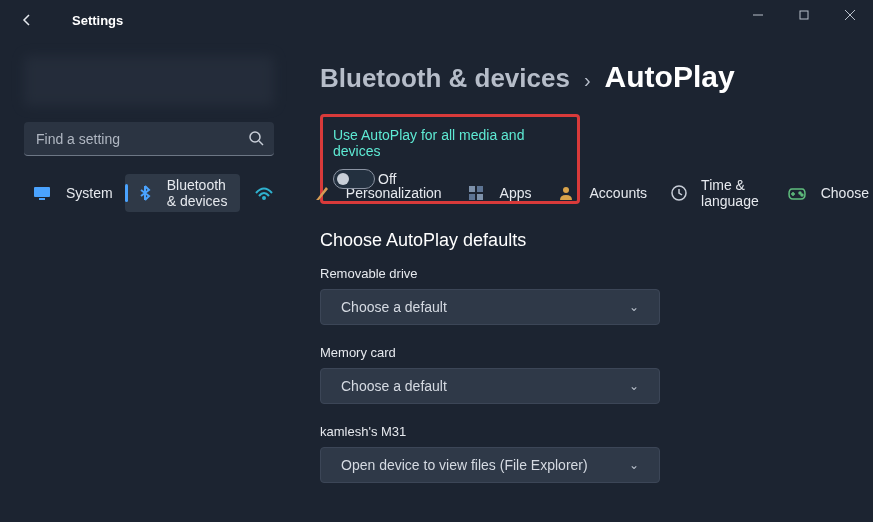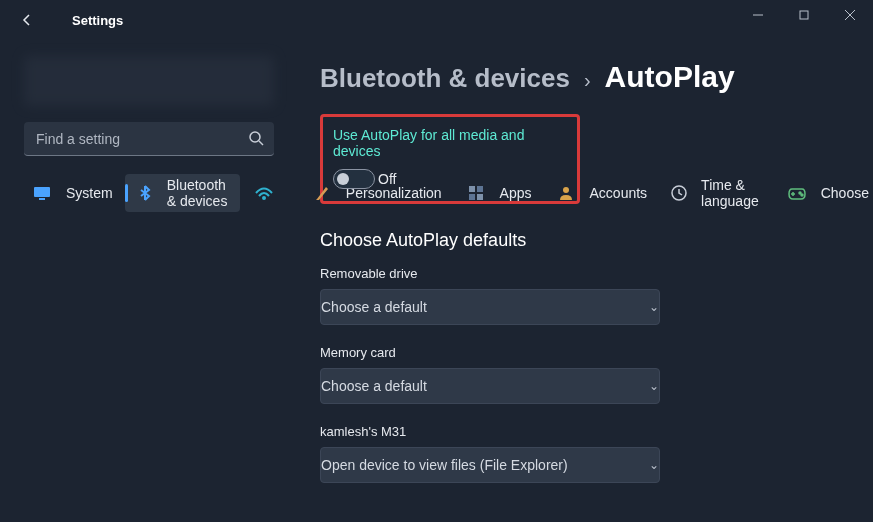--- a/index.html
+++ b/index.html
@@ -179,21 +179,21 @@
   }
   .dropdown {
     width:340px;
     height:36px;
     background:#2f3948;
     border:1px solid #3c4657;
     border-radius:4px;
     display:flex;
     align-items:center;
     justify-content:space-between;
-    padding:0 0;
+    padding:0 20px;
     font-size:14px;
     color:#d5dae2;
     cursor:pointer;
   }
   .dropdown .chev { color:#b8bfca; font-size:12px; }
 </style>
 </head>
 <body>
 
 <div class="titlebar">

